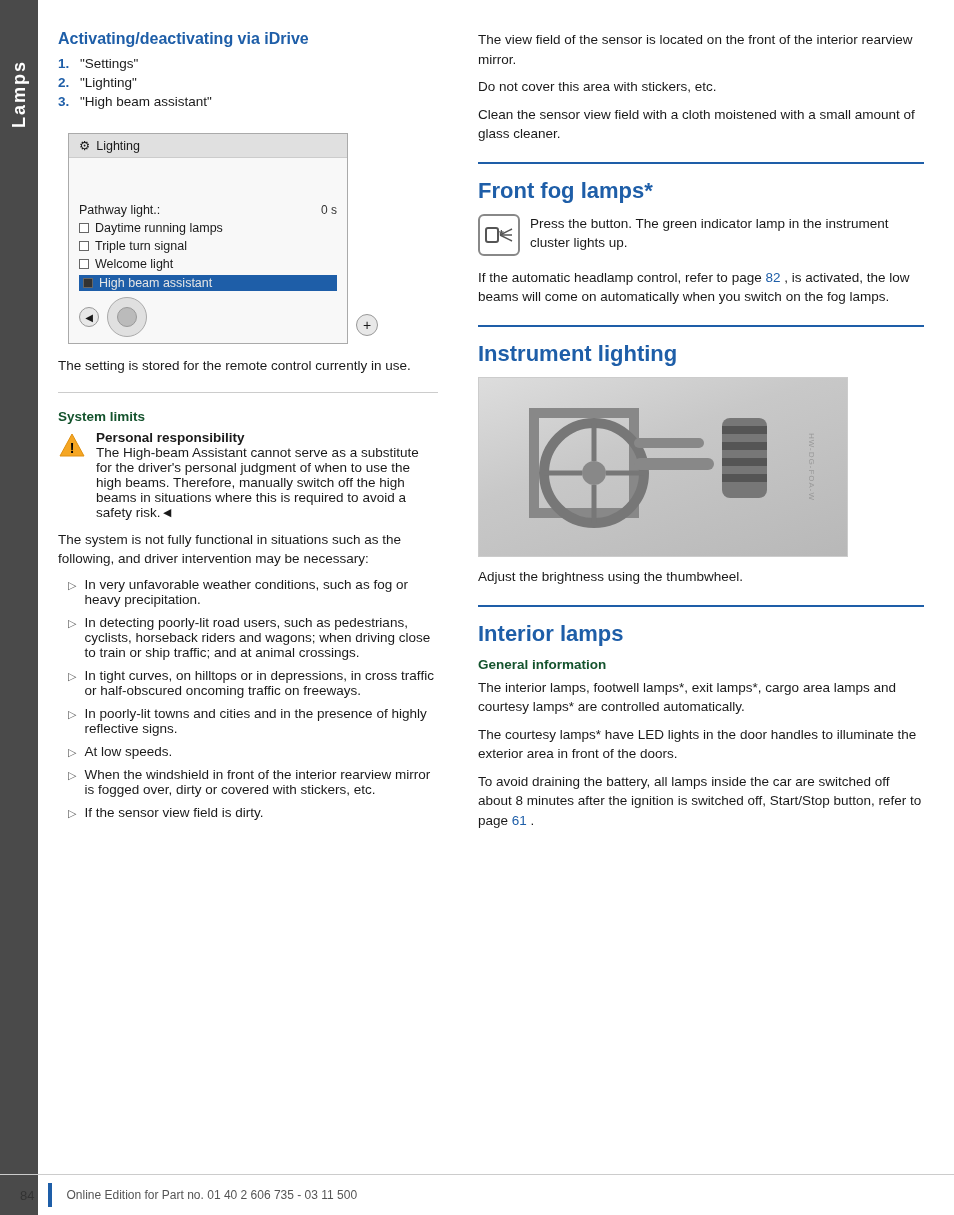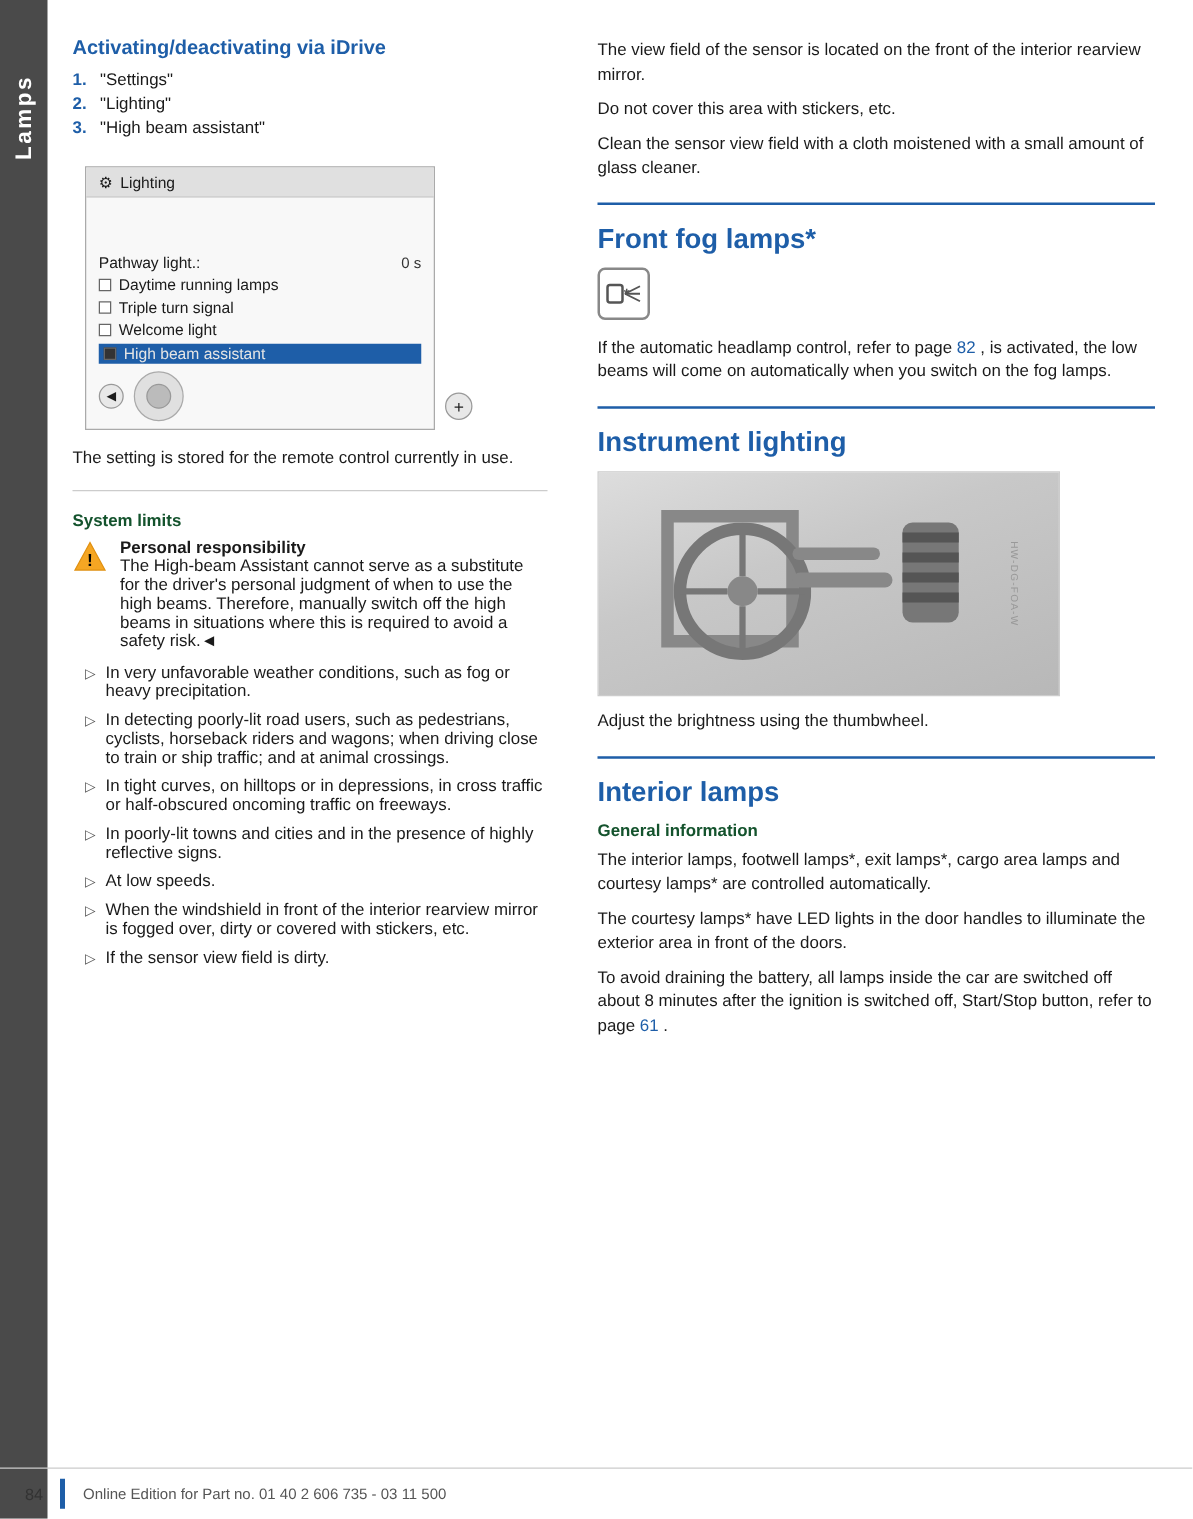--- a/index.html
+++ b/index.html
@@ -410,20 +410,21 @@
           <polygon points="14,2 26,24 2,24" fill="#f5a623" stroke="#e09010" stroke-width="1"></polygon>
           <text x="14" y="21" text-anchor="middle" font-size="14" font-weight="bold" fill="black">!</text>
         </svg>
         <div>
           <span class="personal-responsibility">Personal responsibility</span>
           <br>
           <span>The High-beam Assistant cannot serve as a substitute for the driver's personal judgment of when to use the high beams. Therefore, manually switch off the high beams in situations where this is required to avoid a safety risk.◄</span>
         </div>
       </div>
 
+      <p>The system is not fully functional in situations such as the following, and driver intervention may be necessary:</p>
 
       <ul class="bullet-list">
         <li>
           <span class="bullet-arrow">▷</span>
           <span>In very unfavorable weather conditions, such as fog or heavy precipitation.</span>
         </li>
         <li>
           <span class="bullet-arrow">▷</span>
           <span>In detecting poorly-lit road users, such as pedestrians, cyclists, horseback riders and wagons; when driving close to train or ship traffic; and at animal crossings.</span>
         </li>
@@ -465,20 +466,21 @@
       <div class="fog-button-box">
         <div class="fog-btn-icon">
           <svg width="30" height="30" viewBox="0 0 30 30" xmlns="http://www.w3.org/2000/svg">
             <rect x="2" y="8" width="12" height="14" rx="2" fill="none" stroke="#555" stroke-width="2"></rect>
             <line x1="16" y1="15" x2="28" y2="9" stroke="#555" stroke-width="1.5"></line>
             <line x1="16" y1="15" x2="28" y2="15" stroke="#555" stroke-width="1.5"></line>
             <line x1="16" y1="15" x2="28" y2="21" stroke="#555" stroke-width="1.5"></line>
             <text x="15" y="19" font-size="12" fill="#555" font-weight="bold">*</text>
           </svg>
         </div>
+        <p style="margin:0;">Press the button. The green indicator lamp in the instrument cluster lights up.</p>
       </div>
 
       <p>
         <span>If the automatic headlamp control, refer to page</span>
         <a class="link">82</a>
         <span>, is activated, the low beams will come on automatically when you switch on the fog lamps.</span>
       </p>
 
       <hr class="divider">
 

